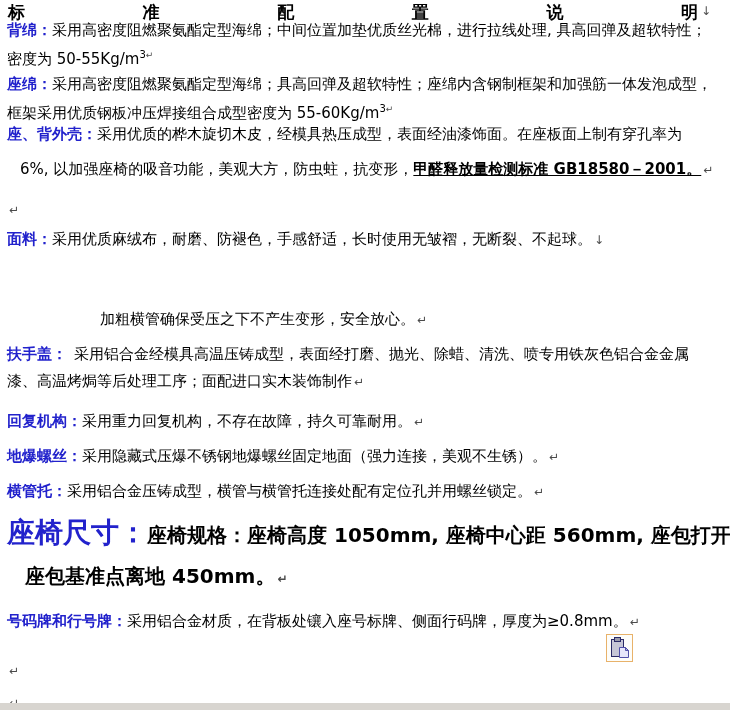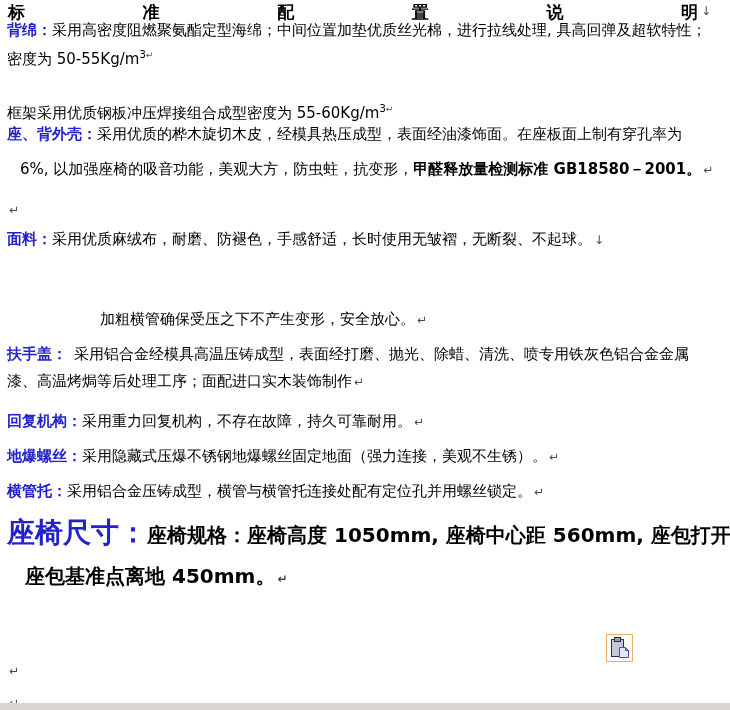--- a/index.html
+++ b/index.html
@@ -3,21 +3,21 @@
 <meta charset="utf-8">
 <style>
   * { margin:0; padding:0; box-sizing:border-box; }
   html,body { width:730px; height:710px; }
   body { background:#ffffff; font-family:"DejaVu Sans", sans-serif; }
   .page { position:relative; width:730px; height:710px; background:#ffffff; overflow:hidden; }
 
   .line { position:absolute; left:7px; white-space:nowrap; font-size:15px; line-height:20px; color:#000; }
   .label { color:#2222cc; font-weight:bold; }
   .u { }
-  .bold { font-weight:bold; }
+  .bold { font-weight:bold;text-decoration:underline; }
   .mark { color:#4a4a4a; font-size:12px; padding-left:2px; }
   .supm { font-size:9px; vertical-align:super; color:#4a4a4a; }
   sup.s3 { font-size:10px; color:#000; }
 
   .title-row { position:absolute; top:1px; left:8px; width:690px; display:flex; justify-content:space-between; font-size:17px; font-weight:bold; color:#000; }
   .title-mark { position:absolute; top:4px; left:701px; font-size:12px; color:#4a4a4a; }
 
   .big { font-size:20px; line-height:26px; font-weight:bold; }
   .big .label { font-size:28px; }
 
@@ -43,20 +43,23 @@
   </div>
   <span class="title-mark">↓</span>
 
   <div class="line" style="top:20px">
     <span class="label u">背绵：</span><span>采用高密度阻燃聚氨酯定型海绵；中间位置加垫优质丝光棉，进行拉线处理, 具高回弹及超软特性；</span>
   </div>
   <div class="line" style="top:45px">
     <span>密度为 50-55Kg/m</span><sup class="s3">3</sup><span class="supm">↵</span>
   </div>
 
+  <div class="line" style="top:74px">
+    <span class="label u">座绵：</span><span>采用高密度阻燃聚氨酯定型海绵；具高回弹及超软特性；座绵内含钢制框架和加强筋一体发泡成型，</span>
+  </div>
   <div class="line" style="top:99px">
     <span>框架采用优质钢板冲压焊接组合成型密度为 55-60Kg/m</span><sup class="s3">3</sup><span class="supm">↵</span>
   </div>
 
   <div class="line" style="top:124px">
     <span class="label">座、背外壳：</span><span>采用优质的桦木旋切木皮，经模具热压成型，表面经油漆饰面。在座板面上制有穿孔率为</span>
   </div>
   <div class="line" style="top:159px; left:20px">
     <span>6%, 以加强座椅的吸音功能，美观大方，防虫蛀，抗变形，</span><span class="bold">甲醛释放量检测标准 GB18580－2001。</span><span class="mark">↵</span>
   </div>
@@ -92,20 +95,23 @@
     <span class="label">横管托：</span><span>采用铝合金压铸成型，横管与横管托连接处配有定位孔并用螺丝锁定。</span><span class="mark">↵</span>
   </div>
 
   <div class="line big" style="top:520px">
     <span class="label">座椅尺寸：</span><span>座椅规格：座椅高度 1050mm, 座椅中心距 560mm, 座包打开 740mm</span>
   </div>
   <div class="line big" style="top:563px; left:25px">
     <span>座包基准点离地 450mm。</span><span class="mark">↵</span>
   </div>
 
+  <div class="line" style="top:611px">
+    <span class="label">号码牌和行号牌：</span><span>采用铝合金材质，在背板处镶入座号标牌、侧面行码牌，厚度为≥0.8mm。</span><span class="mark">↵</span>
+  </div>
 
   <div class="smart-tag">
     <svg width="21" height="22" viewBox="0 0 21 22">
       <rect x="2.5" y="2.5" width="12" height="17" fill="#c6c6d6" stroke="#2a2a66" stroke-width="1"></rect>
       <rect x="5.5" y="0.5" width="6" height="4" fill="#9a9aaa" stroke="#2a2a66" stroke-width="1"></rect>
       <path d="M10.5 10.5 h6 l3 3 v7 h-9 z" fill="#e6e6fa" stroke="#5050a8" stroke-width="1"></path>
       <path d="M16.5 10.5 v3 h3 z" fill="#b0b0e0" stroke="#5050a8" stroke-width="1"></path>
     </svg>
   </div>
 

